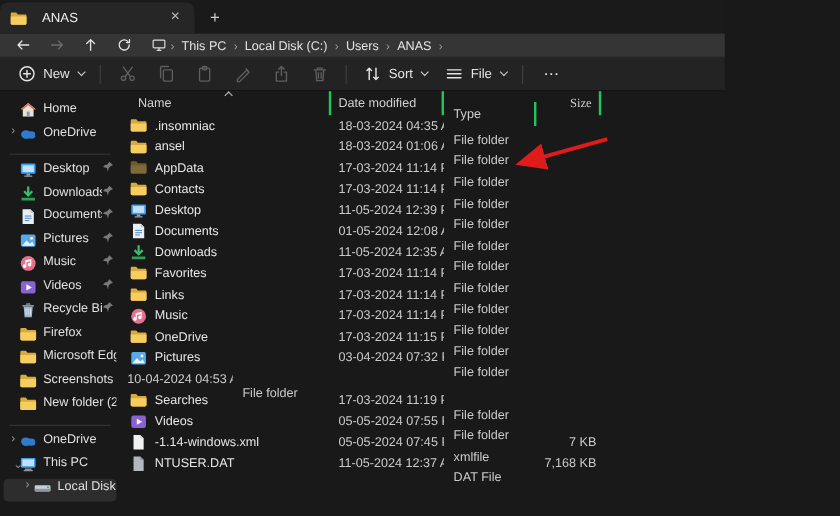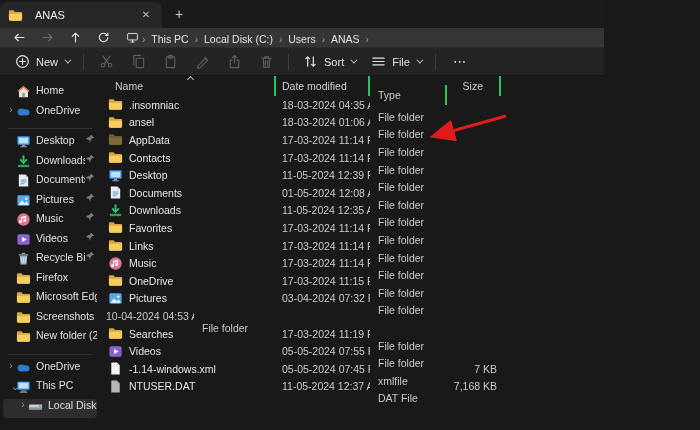--- a/index.html
+++ b/index.html
@@ -64,21 +64,21 @@
 
   
   .main { flex:1; position:relative; }
   .cols-header { display:flex; height:20px; align-items:center; font-size:10.5px;
                  color:#d0d0d0; position:relative; }
   .ch { position:relative; height:100%; display:flex; align-items:center; padding-left:8px;
         border-right:2px solid #22c55e; }
   .ch.c-name { width:176px; padding-left:15px; }
   .ch.c-date { width:94px;  padding-left:6px; }
   .ch.c-type { width:77px;  padding-left:8px;margin-top:17px; }
-  .ch.c-size { width:54px;  justify-content:flex-end; padding-right:16px; }
+  .ch.c-size { width:54px;  justify-content:flex-end; padding-right:6px;font-family:Liberation Serif, serif; }
   .sort-ind { position:absolute; left:88px; top:1px; width:5px; height:5px;
               border:solid #bbb; border-width:0 1.2px 1.2px 0;
               transform:rotate(-135deg); }
   .rows { position:relative; }
   .frow { display:flex; align-items:center; height:17.6px; font-size:10.5px; }
   .cell { white-space:nowrap; overflow:hidden; }
   .c2-name { width:176px; display:flex; align-items:center; gap:6px; padding-left:8px; color:#e6e6e6; }
   .c2-date { width:94px; padding-left:6px; color:#cbcbcb; }
   .c2-type { width:77px; padding-left:8px; color:#cbcbcb;margin-top:24px; }
   .c2-size { width:54px; text-align:right; padding-right:4px; color:#cbcbcb; }

